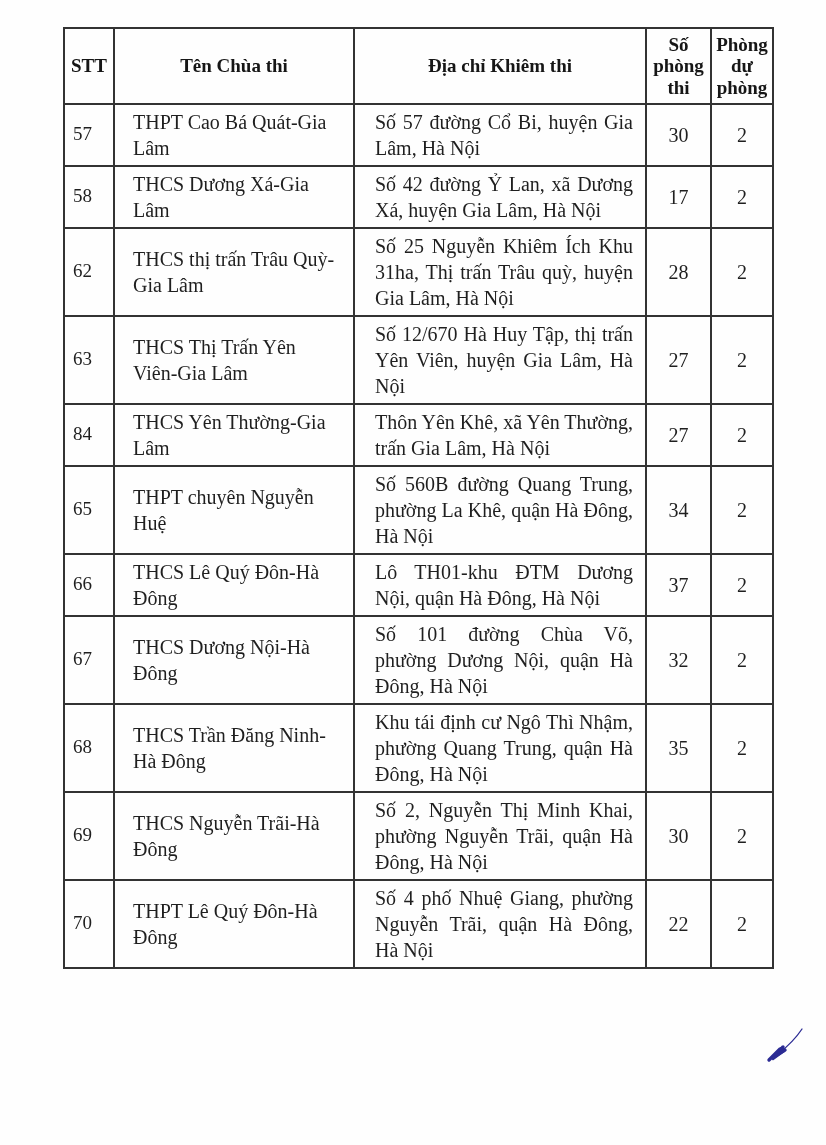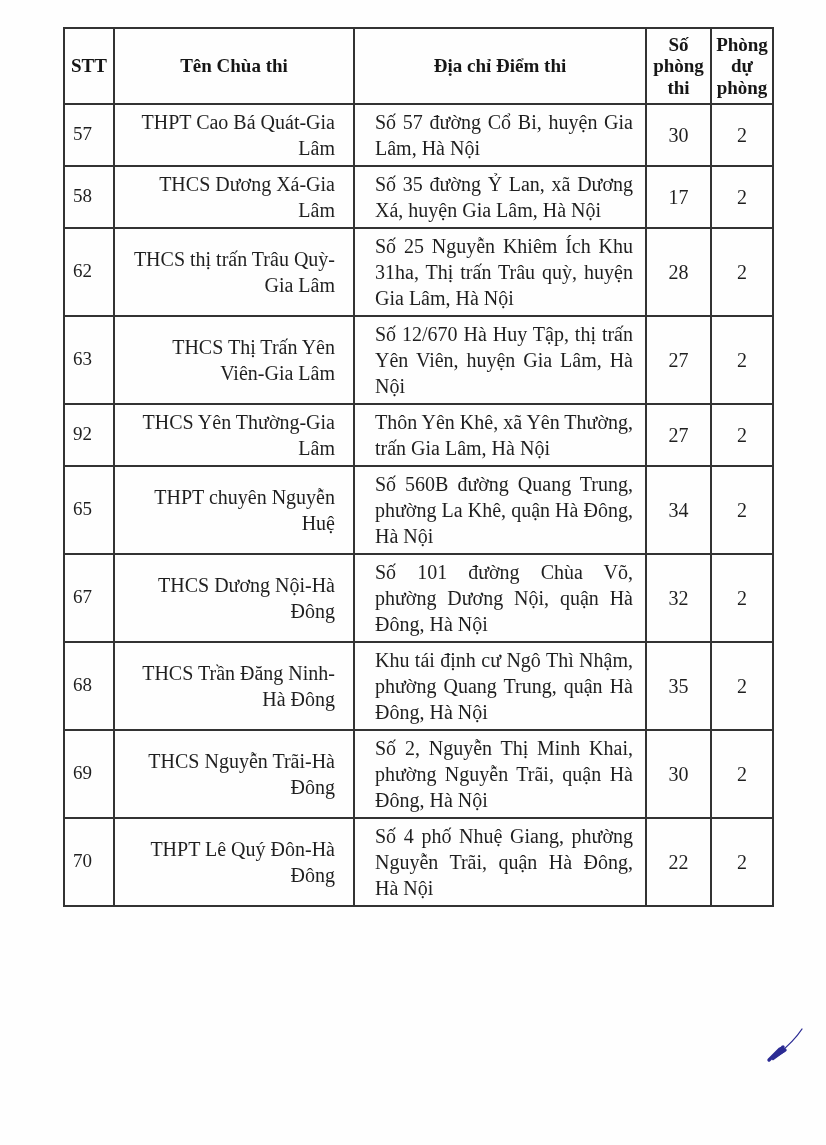--- a/index.html
+++ b/index.html
@@ -47,21 +47,21 @@
   col.c-addr   { width: 292px; }
   col.c-rooms  { width: 65px; }
   col.c-backup { width: 62px; }
   td.cell-stt {
     text-align: left;
     font-size: 19px;
     margin-left: 24px;
   }
   td.cell-name {
     padding: 4px 18px 4px 18px;
-    text-align: right;
+    text-align: left;
   }
   td.cell-addr {
     padding: 4px 12px 4px 20px;
     text-align: justify;
   }
   td.cell-rooms, td.cell-backup {
     text-align: center;
   }
   .pen-mark {
     position: absolute;
@@ -81,38 +81,38 @@
       <col class="c-stt">
       <col class="c-name">
       <col class="c-addr">
       <col class="c-rooms">
       <col class="c-backup">
     </colgroup>
     <thead>
       <tr>
         <th>STT</th>
         <th>Tên Chùa thi</th>
-        <th>Địa chỉ Điểm thi</th>
+        <th>Địa chỉ Khiêm thi</th>
         <th>Số phòng thi</th>
         <th>Phòng dự phòng</th>
       </tr>
     </thead>
     <tbody>
   <tr>
     <td class="cell-stt">57</td>
     <td class="cell-name">THPT Cao Bá Quát-Gia Lâm</td>
     <td class="cell-addr">Số 57 đường Cổ Bi, huyện Gia Lâm, Hà Nội</td>
     <td class="cell-rooms">30</td>
     <td class="cell-backup">2</td>
   </tr>
 
   <tr>
     <td class="cell-stt">58</td>
     <td class="cell-name">THCS Dương Xá-Gia Lâm</td>
-    <td class="cell-addr">Số 35 đường Ỷ Lan, xã Dương Xá, huyện Gia Lâm, Hà Nội</td>
+    <td class="cell-addr">Số 42 đường Ỷ Lan, xã Dương Xá, huyện Gia Lâm, Hà Nội</td>
     <td class="cell-rooms">17</td>
     <td class="cell-backup">2</td>
   </tr>
 
 
 
 
   <tr>
     <td class="cell-stt">62</td>
     <td class="cell-name">THCS thị trấn Trâu Quỳ-Gia Lâm</td>
@@ -123,35 +123,42 @@
 
   <tr>
     <td class="cell-stt">63</td>
     <td class="cell-name">THCS Thị Trấn Yên Viên-Gia Lâm</td>
     <td class="cell-addr">Số 12/670 Hà Huy Tập, thị trấn Yên Viên, huyện Gia Lâm, Hà Nội</td>
     <td class="cell-rooms">27</td>
     <td class="cell-backup">2</td>
   </tr>
 
   <tr>
-    <td class="cell-stt">92</td>
+    <td class="cell-stt">84</td>
     <td class="cell-name">THCS Yên Thường-Gia Lâm</td>
     <td class="cell-addr">Thôn Yên Khê, xã Yên Thường, trấn Gia Lâm, Hà Nội</td>
     <td class="cell-rooms">27</td>
     <td class="cell-backup">2</td>
   </tr>
 
   <tr>
     <td class="cell-stt">65</td>
     <td class="cell-name">THPT chuyên Nguyễn Huệ</td>
     <td class="cell-addr">Số 560B đường Quang Trung, phường La Khê, quận Hà Đông, Hà Nội</td>
     <td class="cell-rooms">34</td>
     <td class="cell-backup">2</td>
   </tr>
 
+  <tr>
+    <td class="cell-stt">66</td>
+    <td class="cell-name">THCS Lê Quý Đôn-Hà Đông</td>
+    <td class="cell-addr">Lô TH01-khu ĐTM Dương Nội, quận Hà Đông, Hà Nội</td>
+    <td class="cell-rooms">37</td>
+    <td class="cell-backup">2</td>
+  </tr>
 
   <tr>
     <td class="cell-stt">67</td>
     <td class="cell-name">THCS Dương Nội-Hà Đông</td>
     <td class="cell-addr">Số 101 đường Chùa Võ, phường Dương Nội, quận Hà Đông, Hà Nội</td>
     <td class="cell-rooms">32</td>
     <td class="cell-backup">2</td>
   </tr>
 
   <tr>

